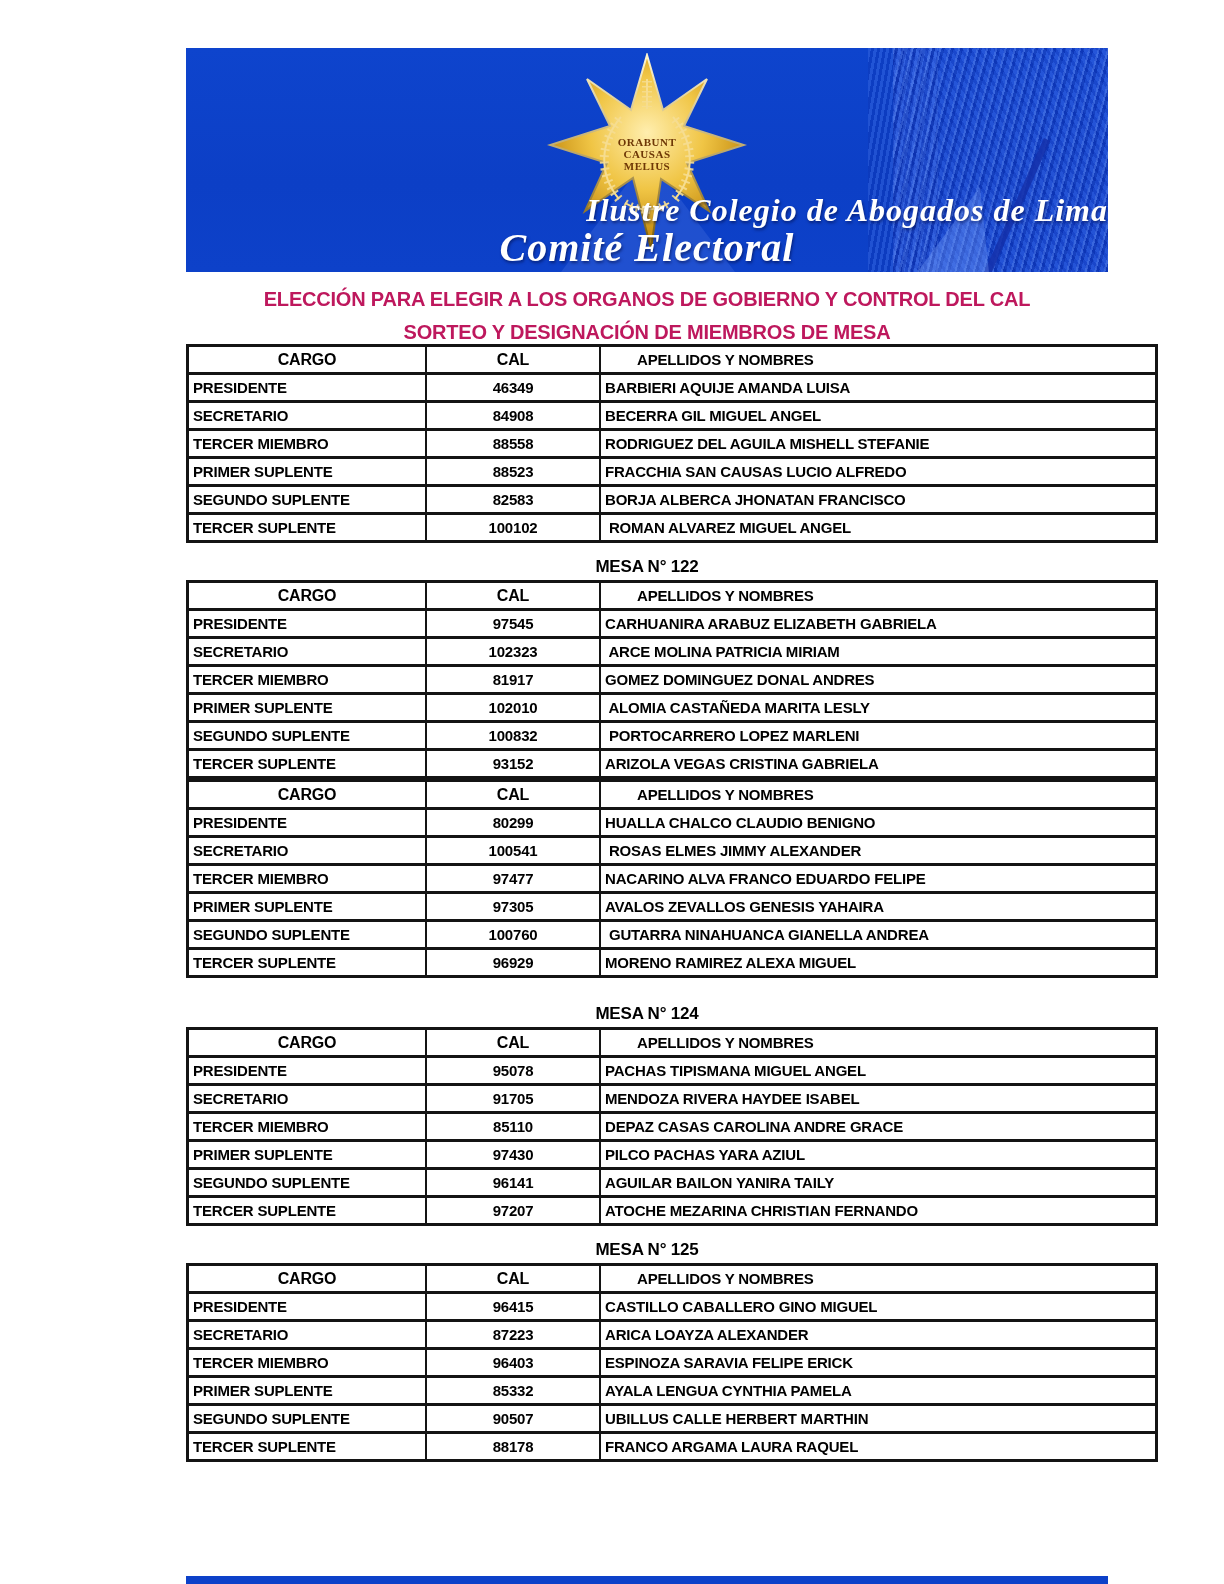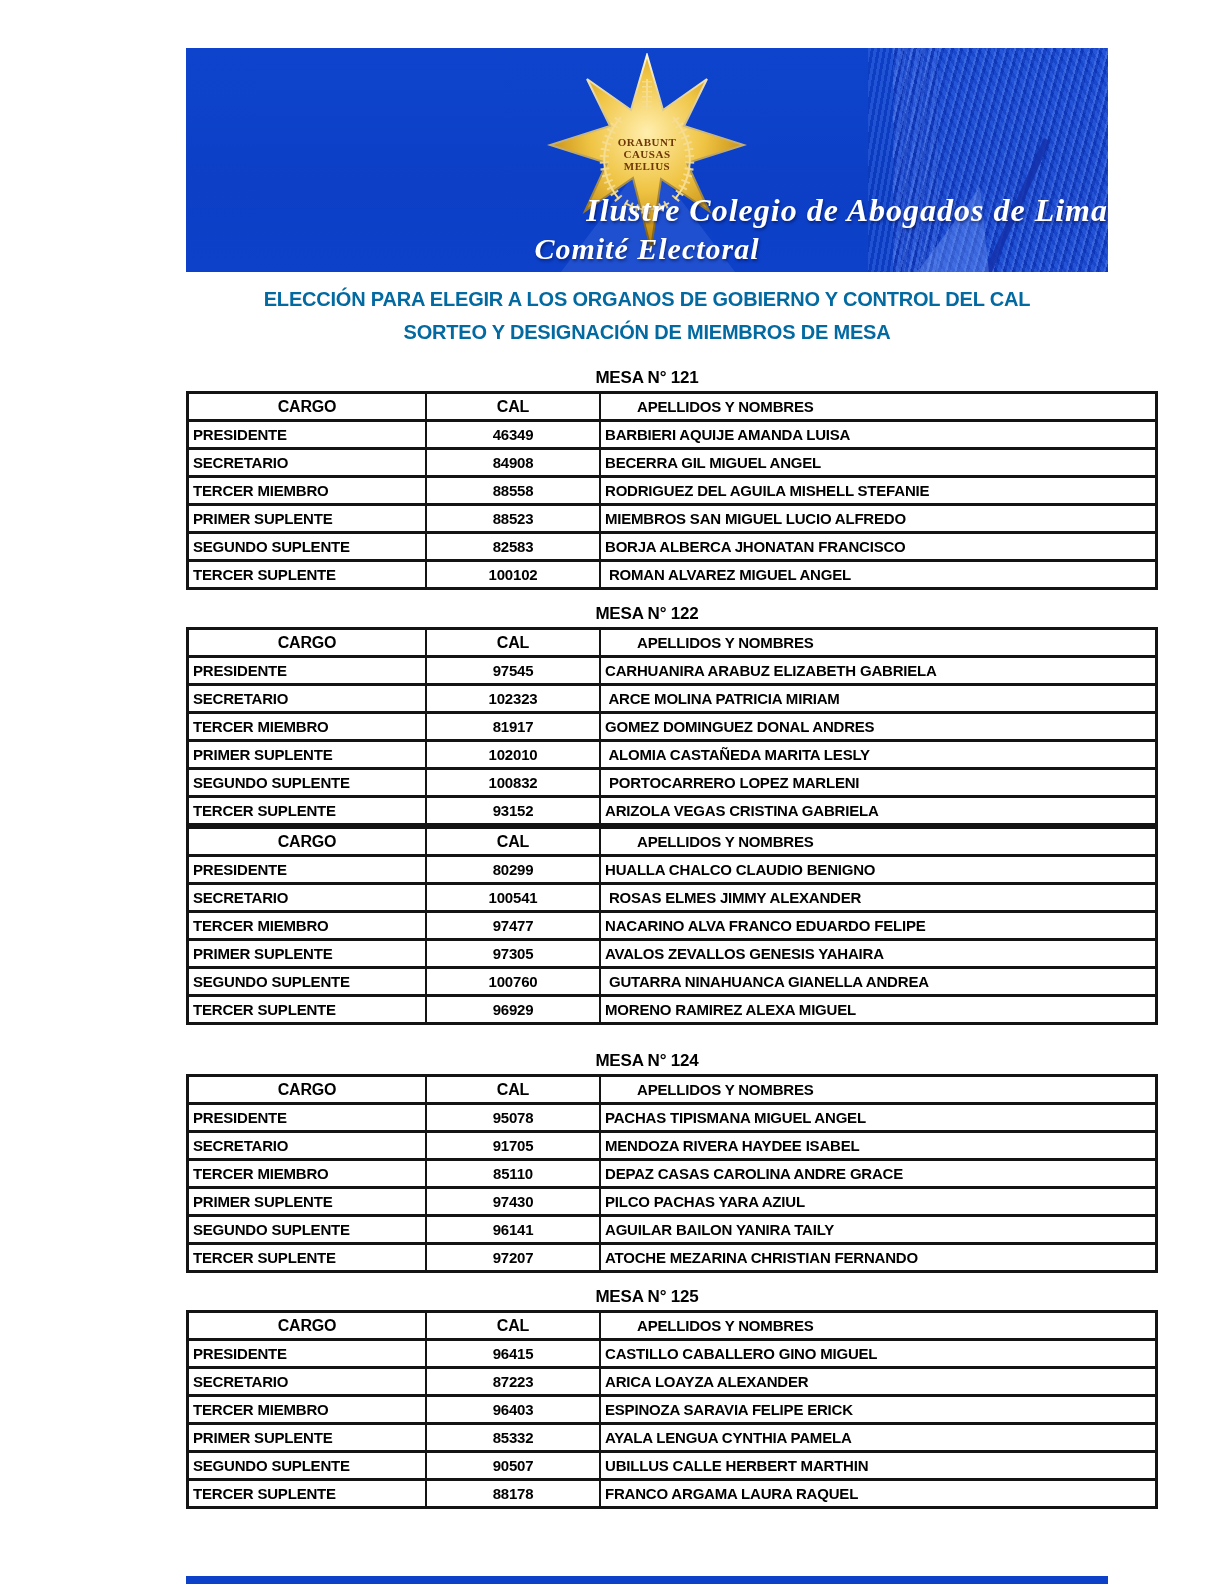--- a/index.html
+++ b/index.html
@@ -41,25 +41,25 @@
     border-left:70px solid transparent; border-right:10px solid transparent;
     border-bottom:95px solid rgba(120,160,250,.35);
   }
   .star-svg { position:absolute; left:50%; top:5px; transform:translateX(-50%); }
   .org-line {
     position:absolute; left:0; right:0; text-align:center; color:#ffffff;
     font-family:"Liberation Serif", serif; font-style:italic; font-weight:bold;
     text-shadow:1px 2px 3px rgba(0,10,60,.55); letter-spacing:1px;
   }
   .org1 { top:144px; font-size:32px;text-align:right; }
-  .org2 { top:184px; font-size:30px; }
+  .org2 { top:176px; font-size:40px; }
 
   
   .doc-title {
-    text-align:center; font-weight:bold; color:#0369a1;
+    text-align:center; font-weight:bold; color:#be185d;
     font-size:20px; line-height:23px; letter-spacing:-0.2px;
   }
   .title1 { margin-top:16px; }
   .title2 { margin-top:10px; }
 
   .mesa-title {
     text-align:center; font-weight:bold; font-size:17px; line-height:19px;
     margin:14px 0 4px 0; color:#000; letter-spacing:-0.2px;
   }
   .mesa-title.first { margin-top:24px; }
@@ -134,21 +134,20 @@
       </svg>
 
       <div class="org-line org1">Ilustre Colegio de Abogados de Lima</div>
       <div class="org-line org2">Comité Electoral</div>
     </div>
 
     <div class="doc-title title1">ELECCIÓN PARA ELEGIR A LOS ORGANOS DE GOBIERNO Y CONTROL DEL CAL</div>
     <div class="doc-title title2">SORTEO Y DESIGNACIÓN DE MIEMBROS DE MESA</div>
 
     <div id="mesas">
-        <div class="mesa-title first">MESA N° 121</div>
         <table class="mesa-table">
           <tbody>
             <tr>
               <th class="c0">CARGO</th>
               <th class="c1">CAL</th>
               <th class="c2">APELLIDOS Y NOMBRES</th>
             </tr>
             <tr>
               <td class="c0">PRESIDENTE</td>
               <td class="c1">46349</td>
@@ -160,21 +159,21 @@
               <td class="c2">BECERRA GIL MIGUEL ANGEL</td>
             </tr>
             <tr>
               <td class="c0">TERCER MIEMBRO</td>
               <td class="c1">88558</td>
               <td class="c2">RODRIGUEZ DEL AGUILA MISHELL STEFANIE</td>
             </tr>
             <tr>
               <td class="c0">PRIMER SUPLENTE</td>
               <td class="c1">88523</td>
-              <td class="c2">MIEMBROS SAN MIGUEL LUCIO ALFREDO</td>
+              <td class="c2">FRACCHIA SAN CAUSAS LUCIO ALFREDO</td>
             </tr>
             <tr>
               <td class="c0">SEGUNDO SUPLENTE</td>
               <td class="c1">82583</td>
               <td class="c2">BORJA ALBERCA JHONATAN FRANCISCO</td>
             </tr>
             <tr>
               <td class="c0">TERCER SUPLENTE</td>
               <td class="c1">100102</td>
               <td class="c2"> ROMAN ALVAREZ MIGUEL ANGEL</td>

